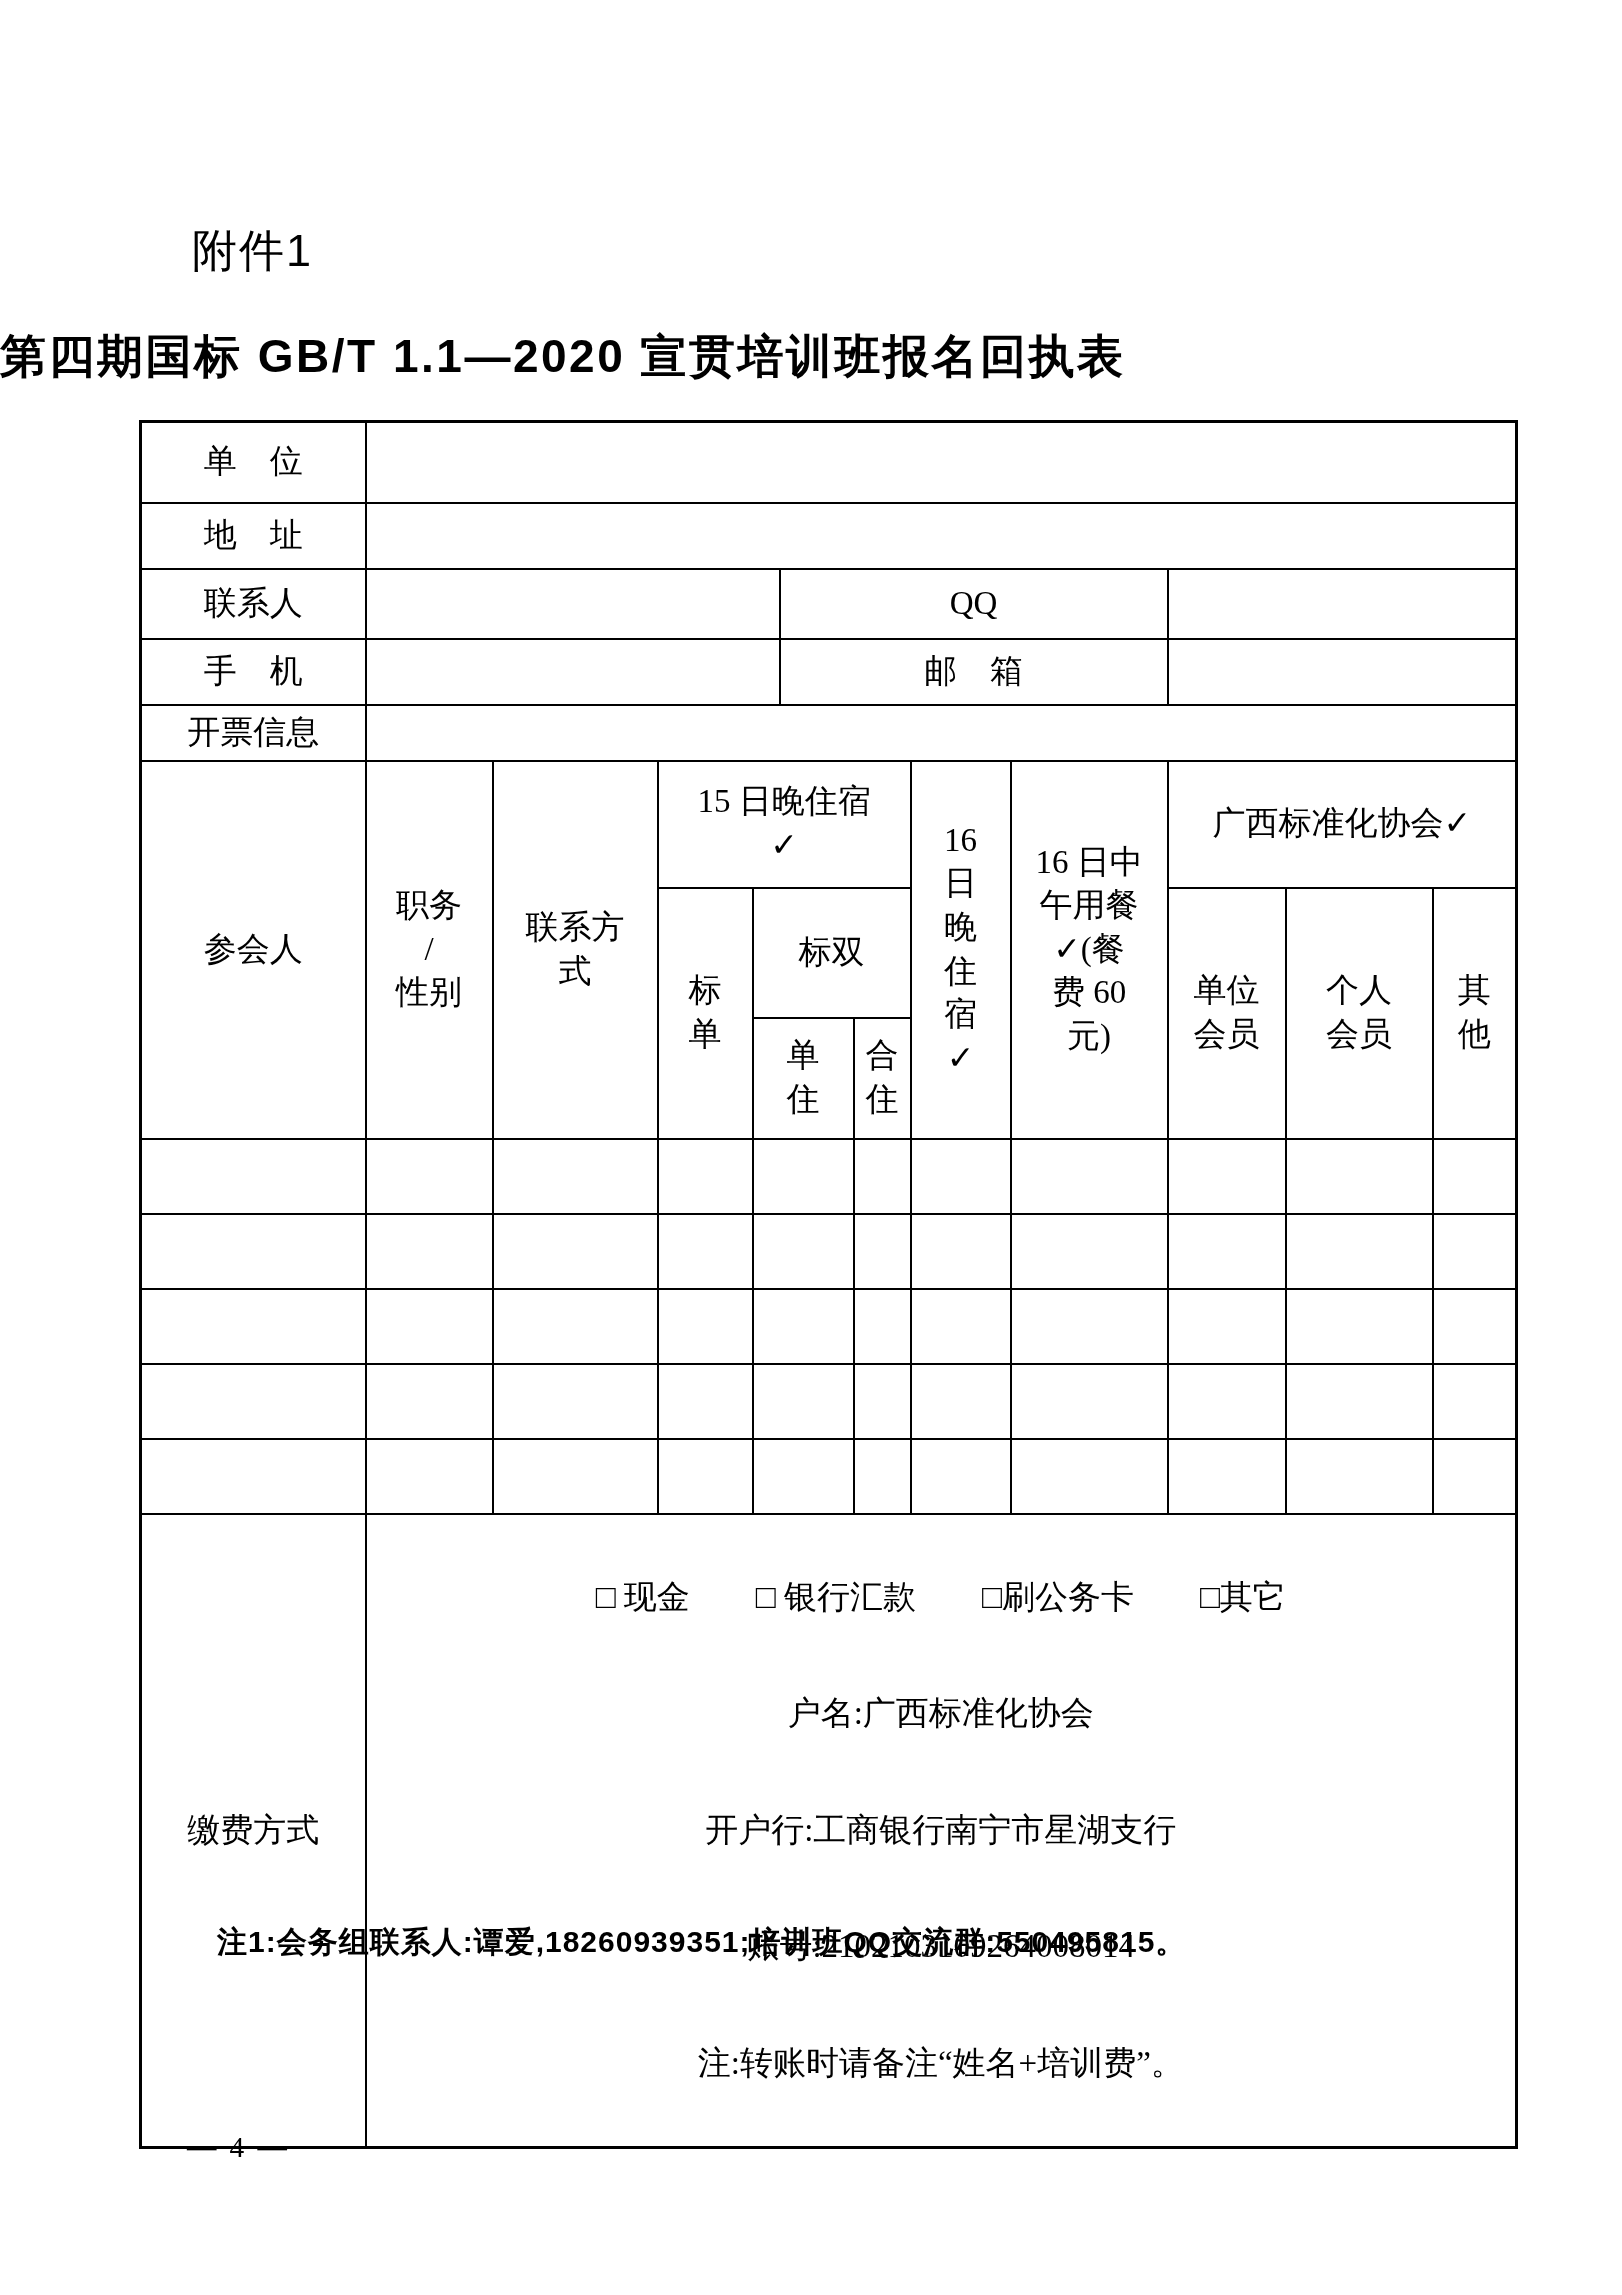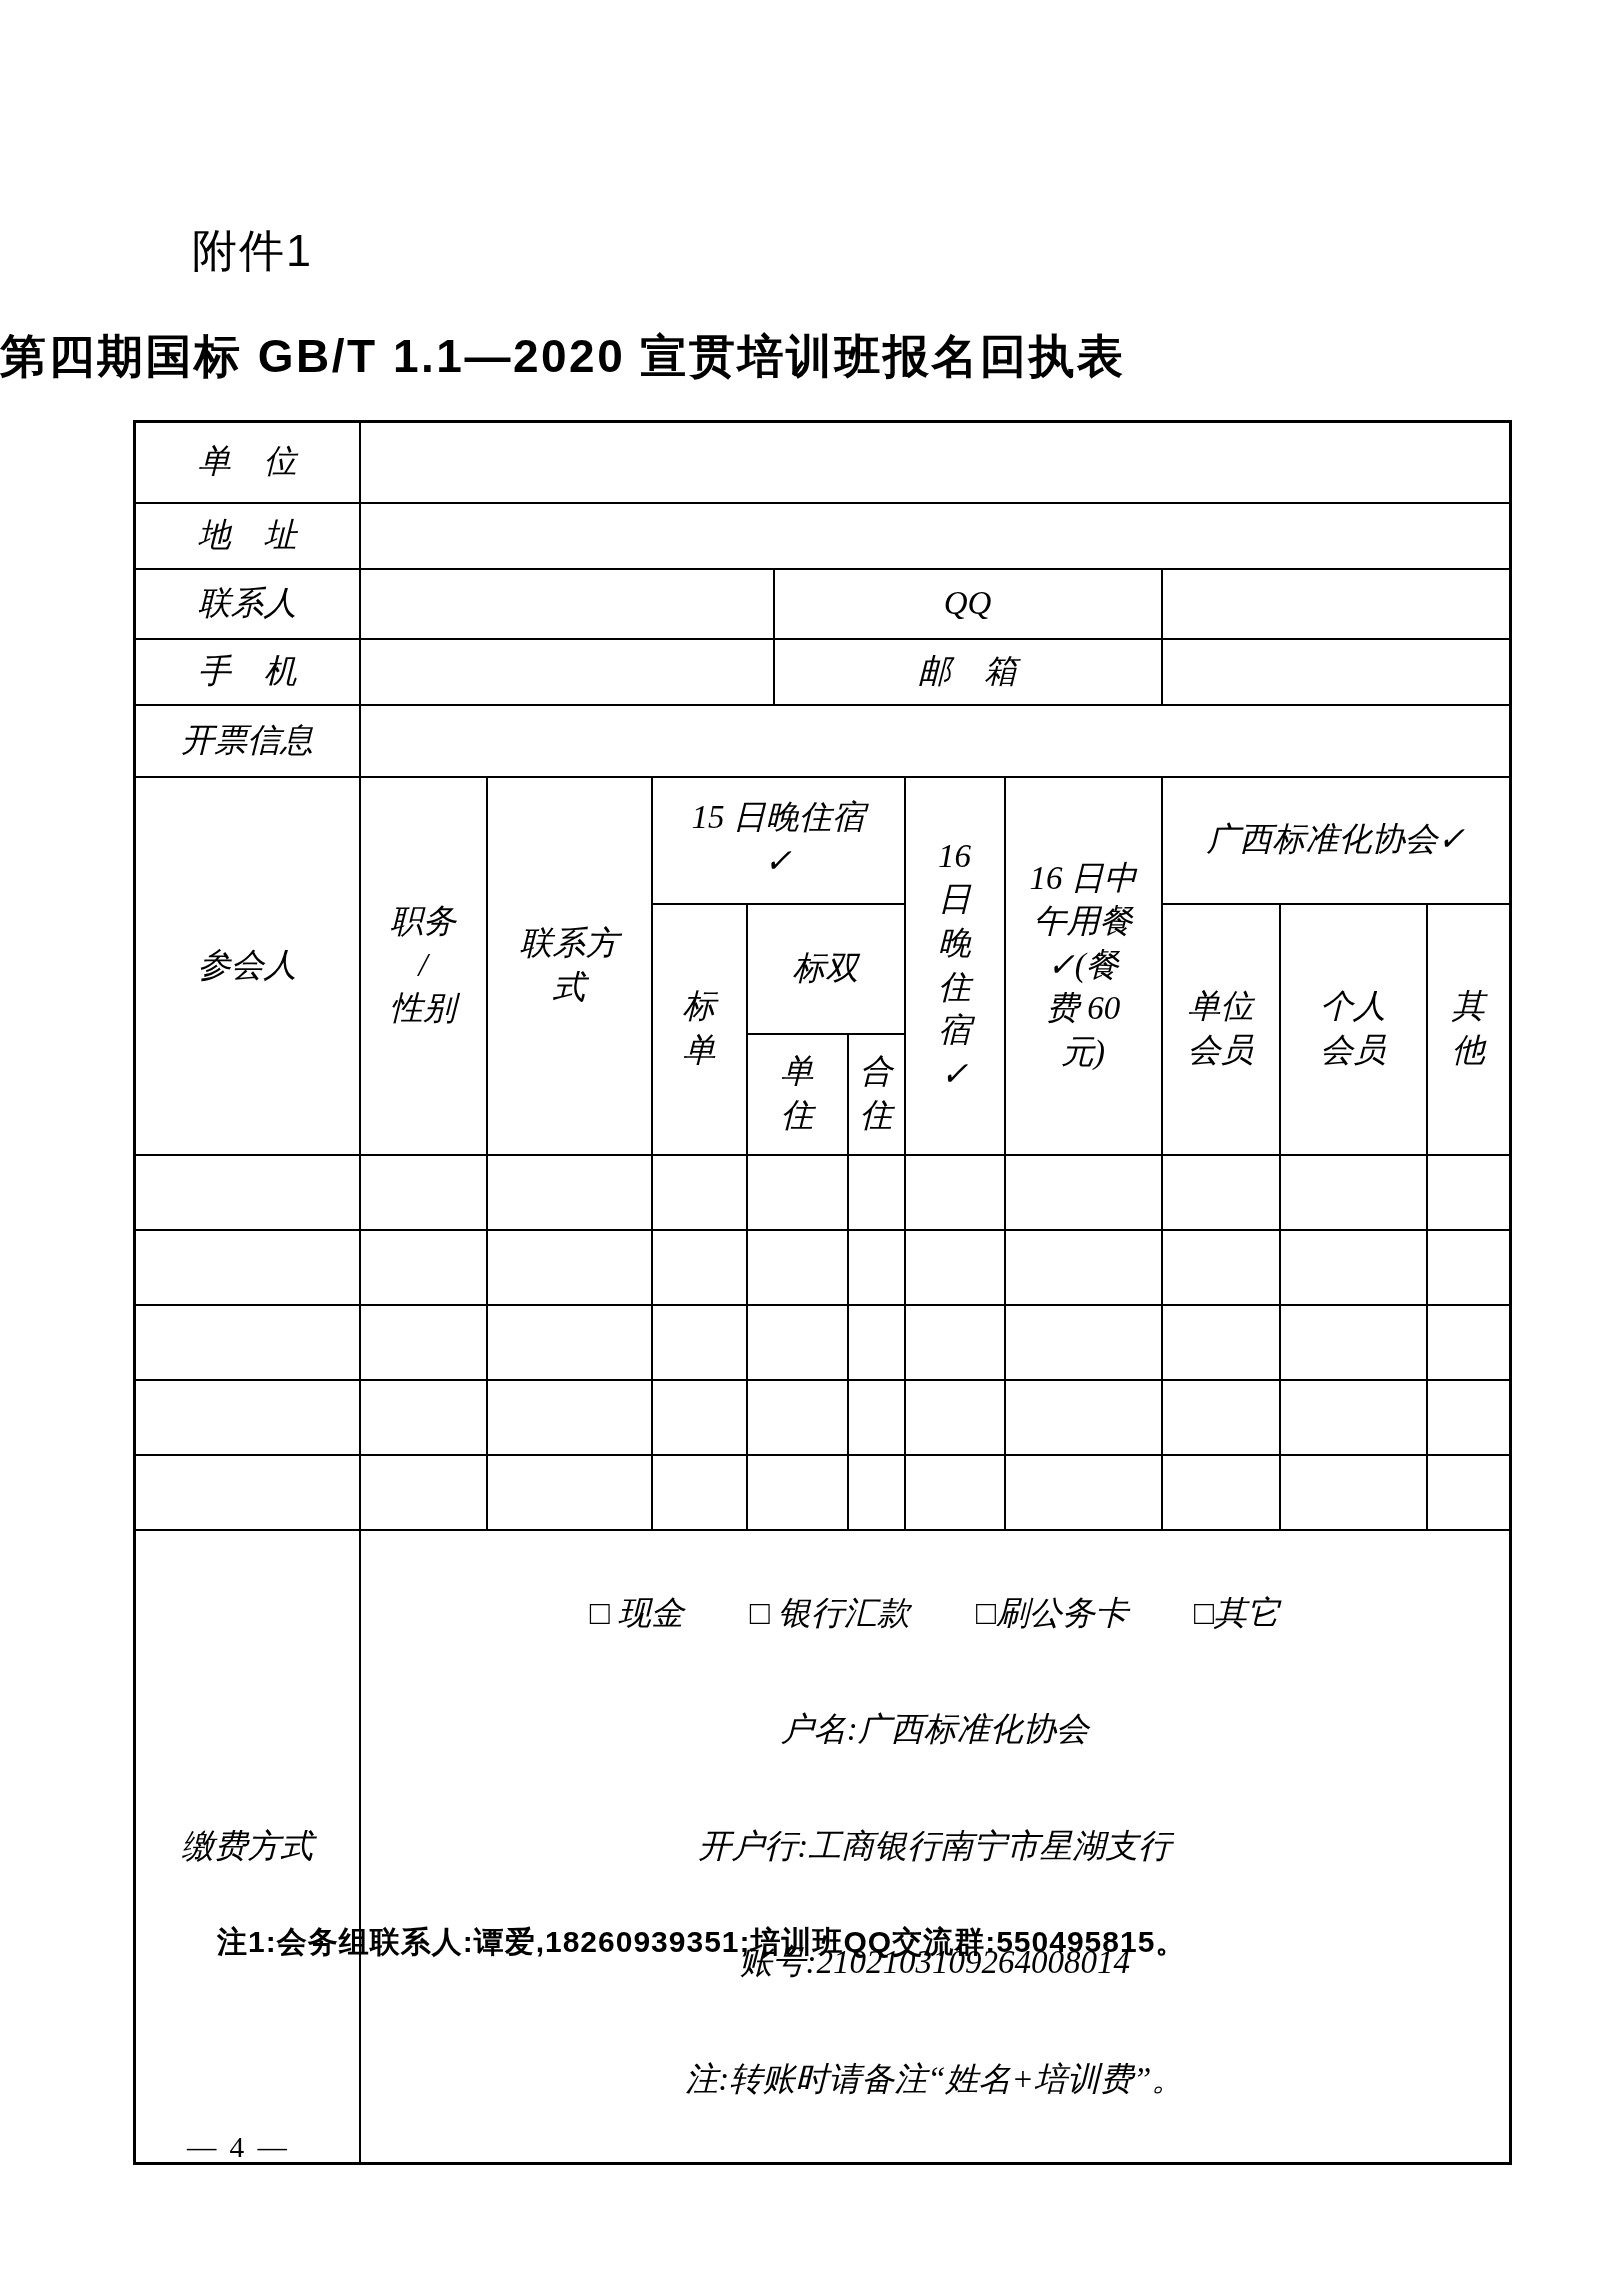--- a/index.html
+++ b/index.html
@@ -11,22 +11,22 @@
     position:absolute;left:192px;top:221px;
     font-family:"Liberation Sans","DejaVu Sans",sans-serif;
     font-weight:normal;font-size:45px;letter-spacing:2px;
   }
   .doc-title{
     position:absolute;left:0;top:326px;width:100%;margin:0;
     text-align:left;font-family:"Liberation Sans","DejaVu Sans",sans-serif;
     font-weight:bold;font-size:46px;letter-spacing:2.5px;
   }
   table.form{
-    position:absolute;left:133px;top:420px;width:1373px;
-    border-collapse:collapse;border:3.4px solid #000;table-layout:fixed;font-style:italic;
+    position:absolute;left:139px;top:420px;width:1373px;
+    border-collapse:collapse;border:3.4px solid #000;table-layout:fixed;
   }
   table.form td{
     border:2px solid #000;text-align:center;vertical-align:middle;
     font-size:33px;line-height:1.32;white-space:pre-line;
     padding:2.9px;overflow:hidden;
   }
   td.pay-content{
     text-align:left;vertical-align:middle;padding:9.8px 14.7px 9.8px 23.6px;
   }
   .pay-line{margin:14.7px 0;white-space:pre-line;}
@@ -85,21 +85,21 @@
       <td colspan="3"></td>
     </tr>
 
     <tr style="height:66px">
       <td>手　机</td>
       <td colspan="4"></td>
       <td colspan="4">邮　箱</td>
       <td colspan="3"></td>
     </tr>
 
-    <tr style="height:72px">
+    <tr style="height:56px">
       <td>开票信息</td>
       <td colspan="11"></td>
     </tr>
 
     <tr style="height:127px">
       <td rowspan="3">参会人</td>
       <td rowspan="3">职务
 /
 性别</td>
       <td rowspan="3">联系方

